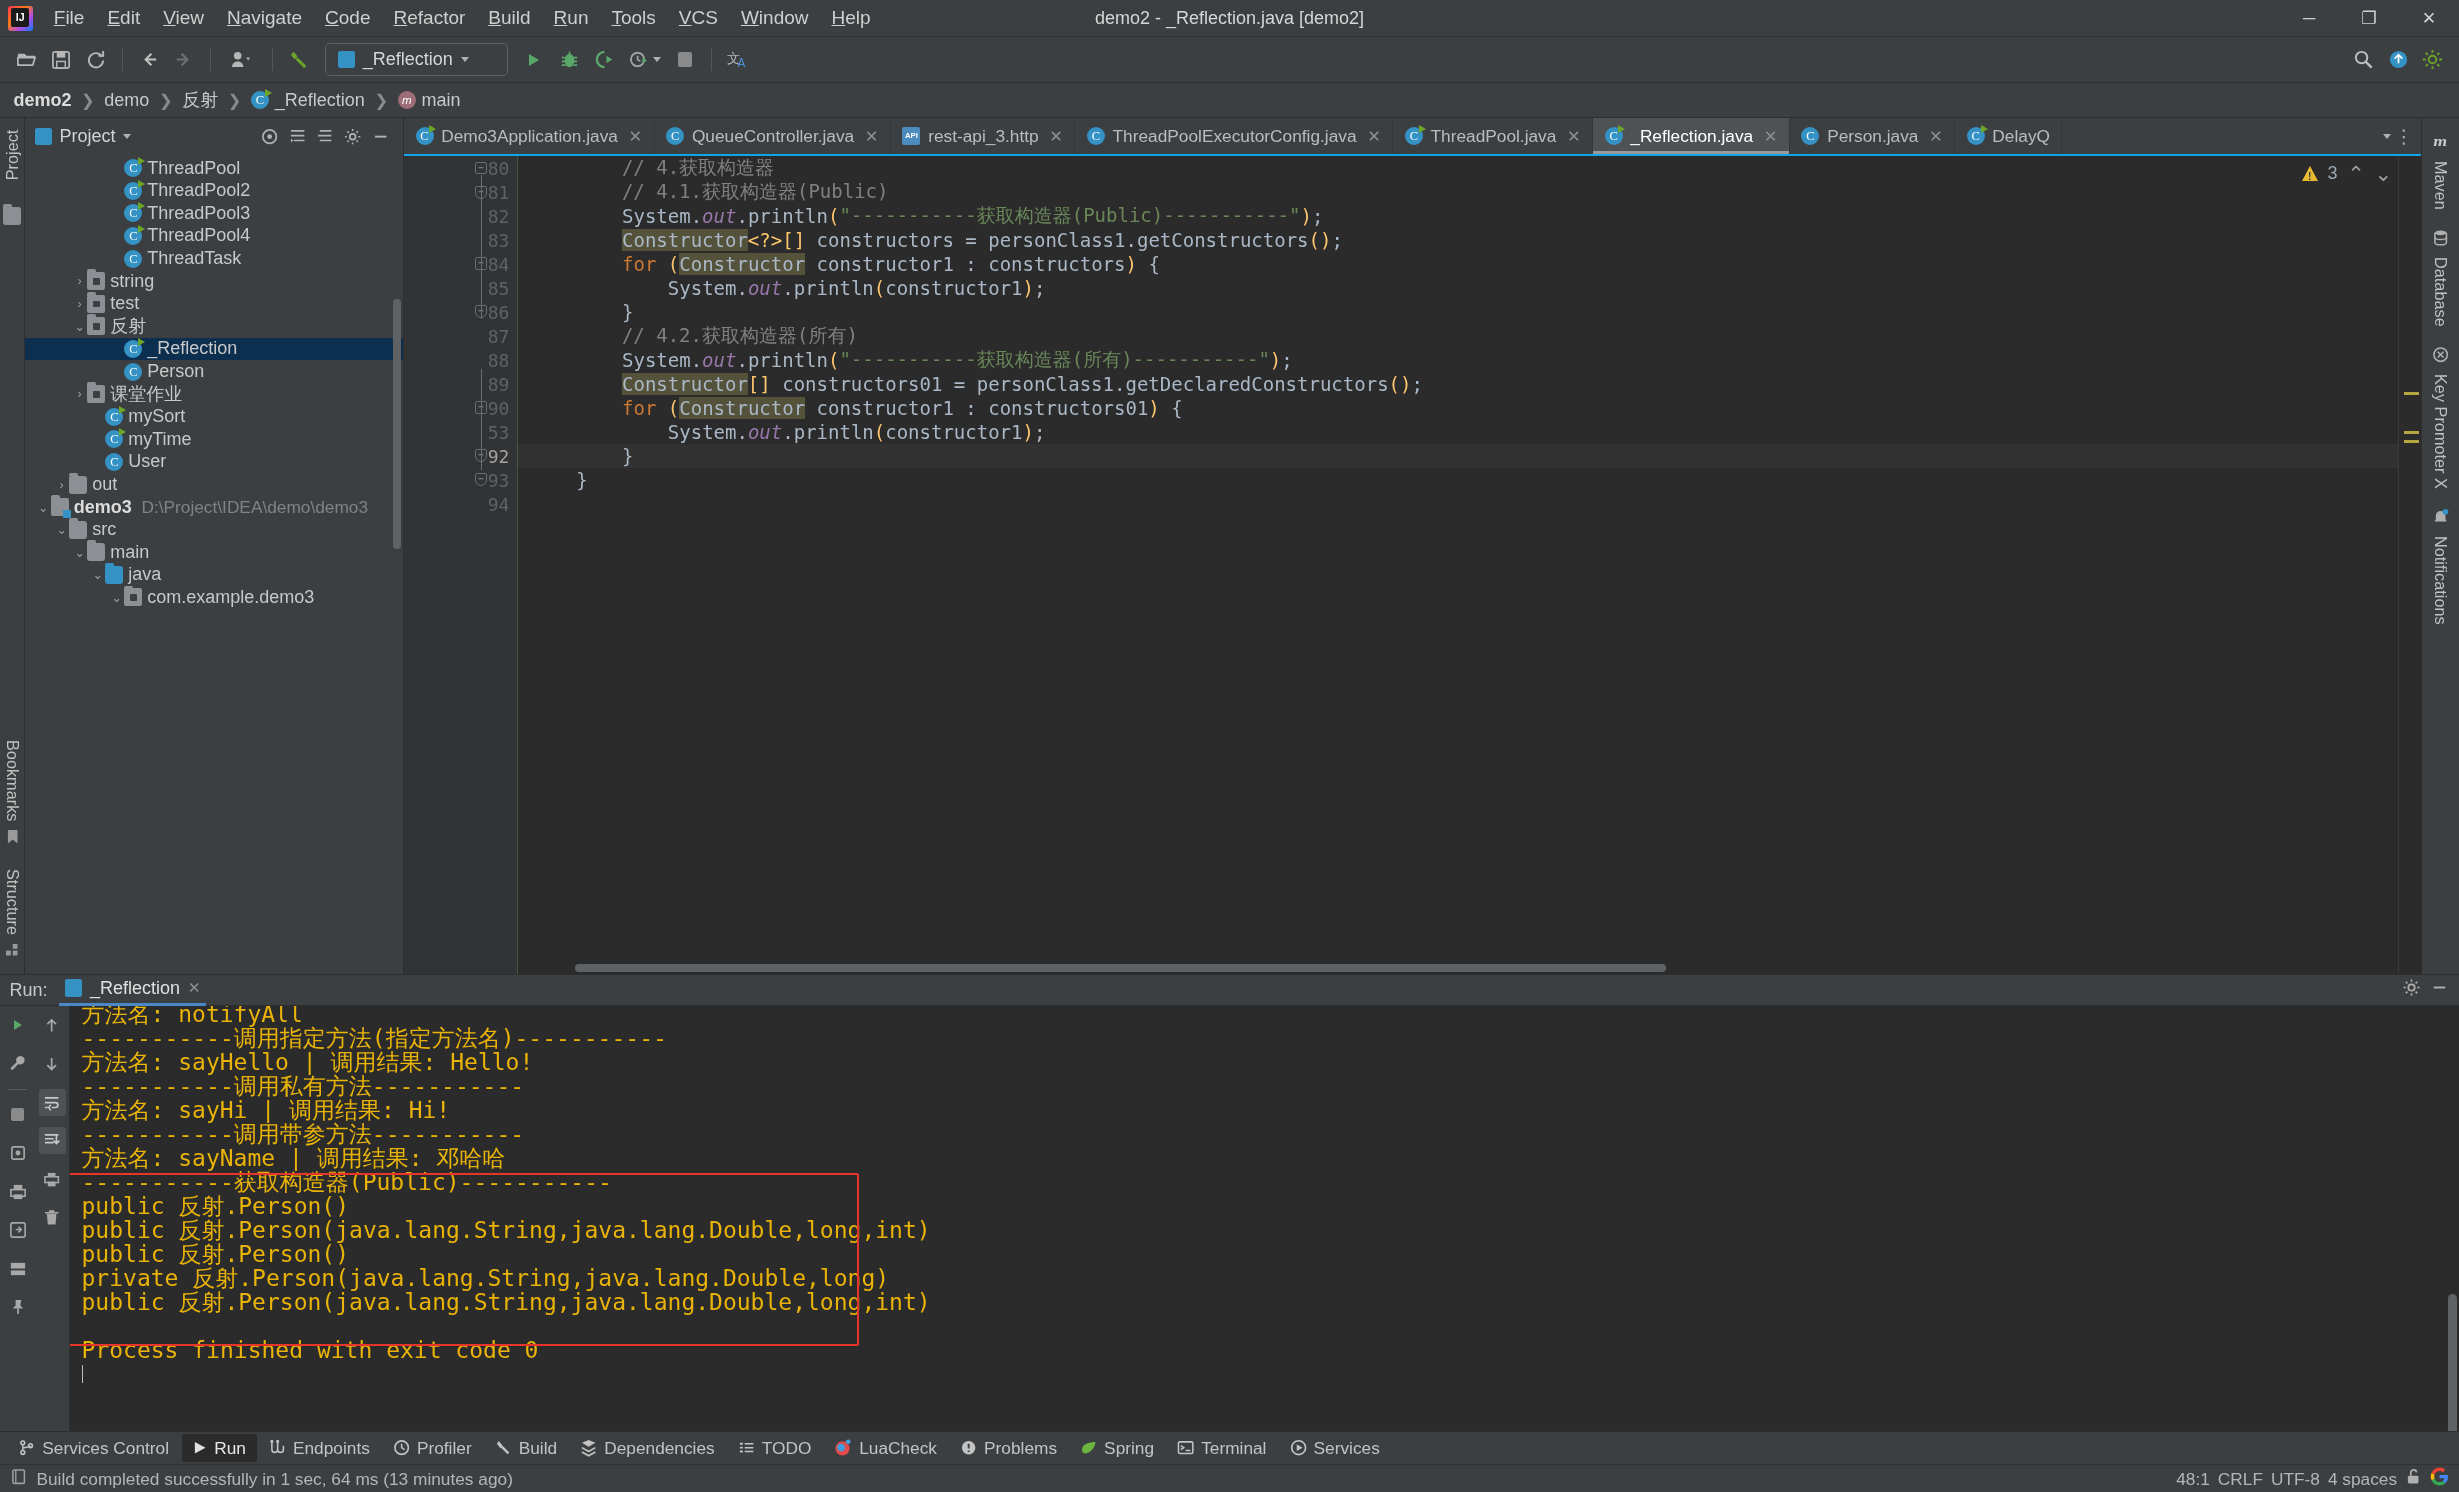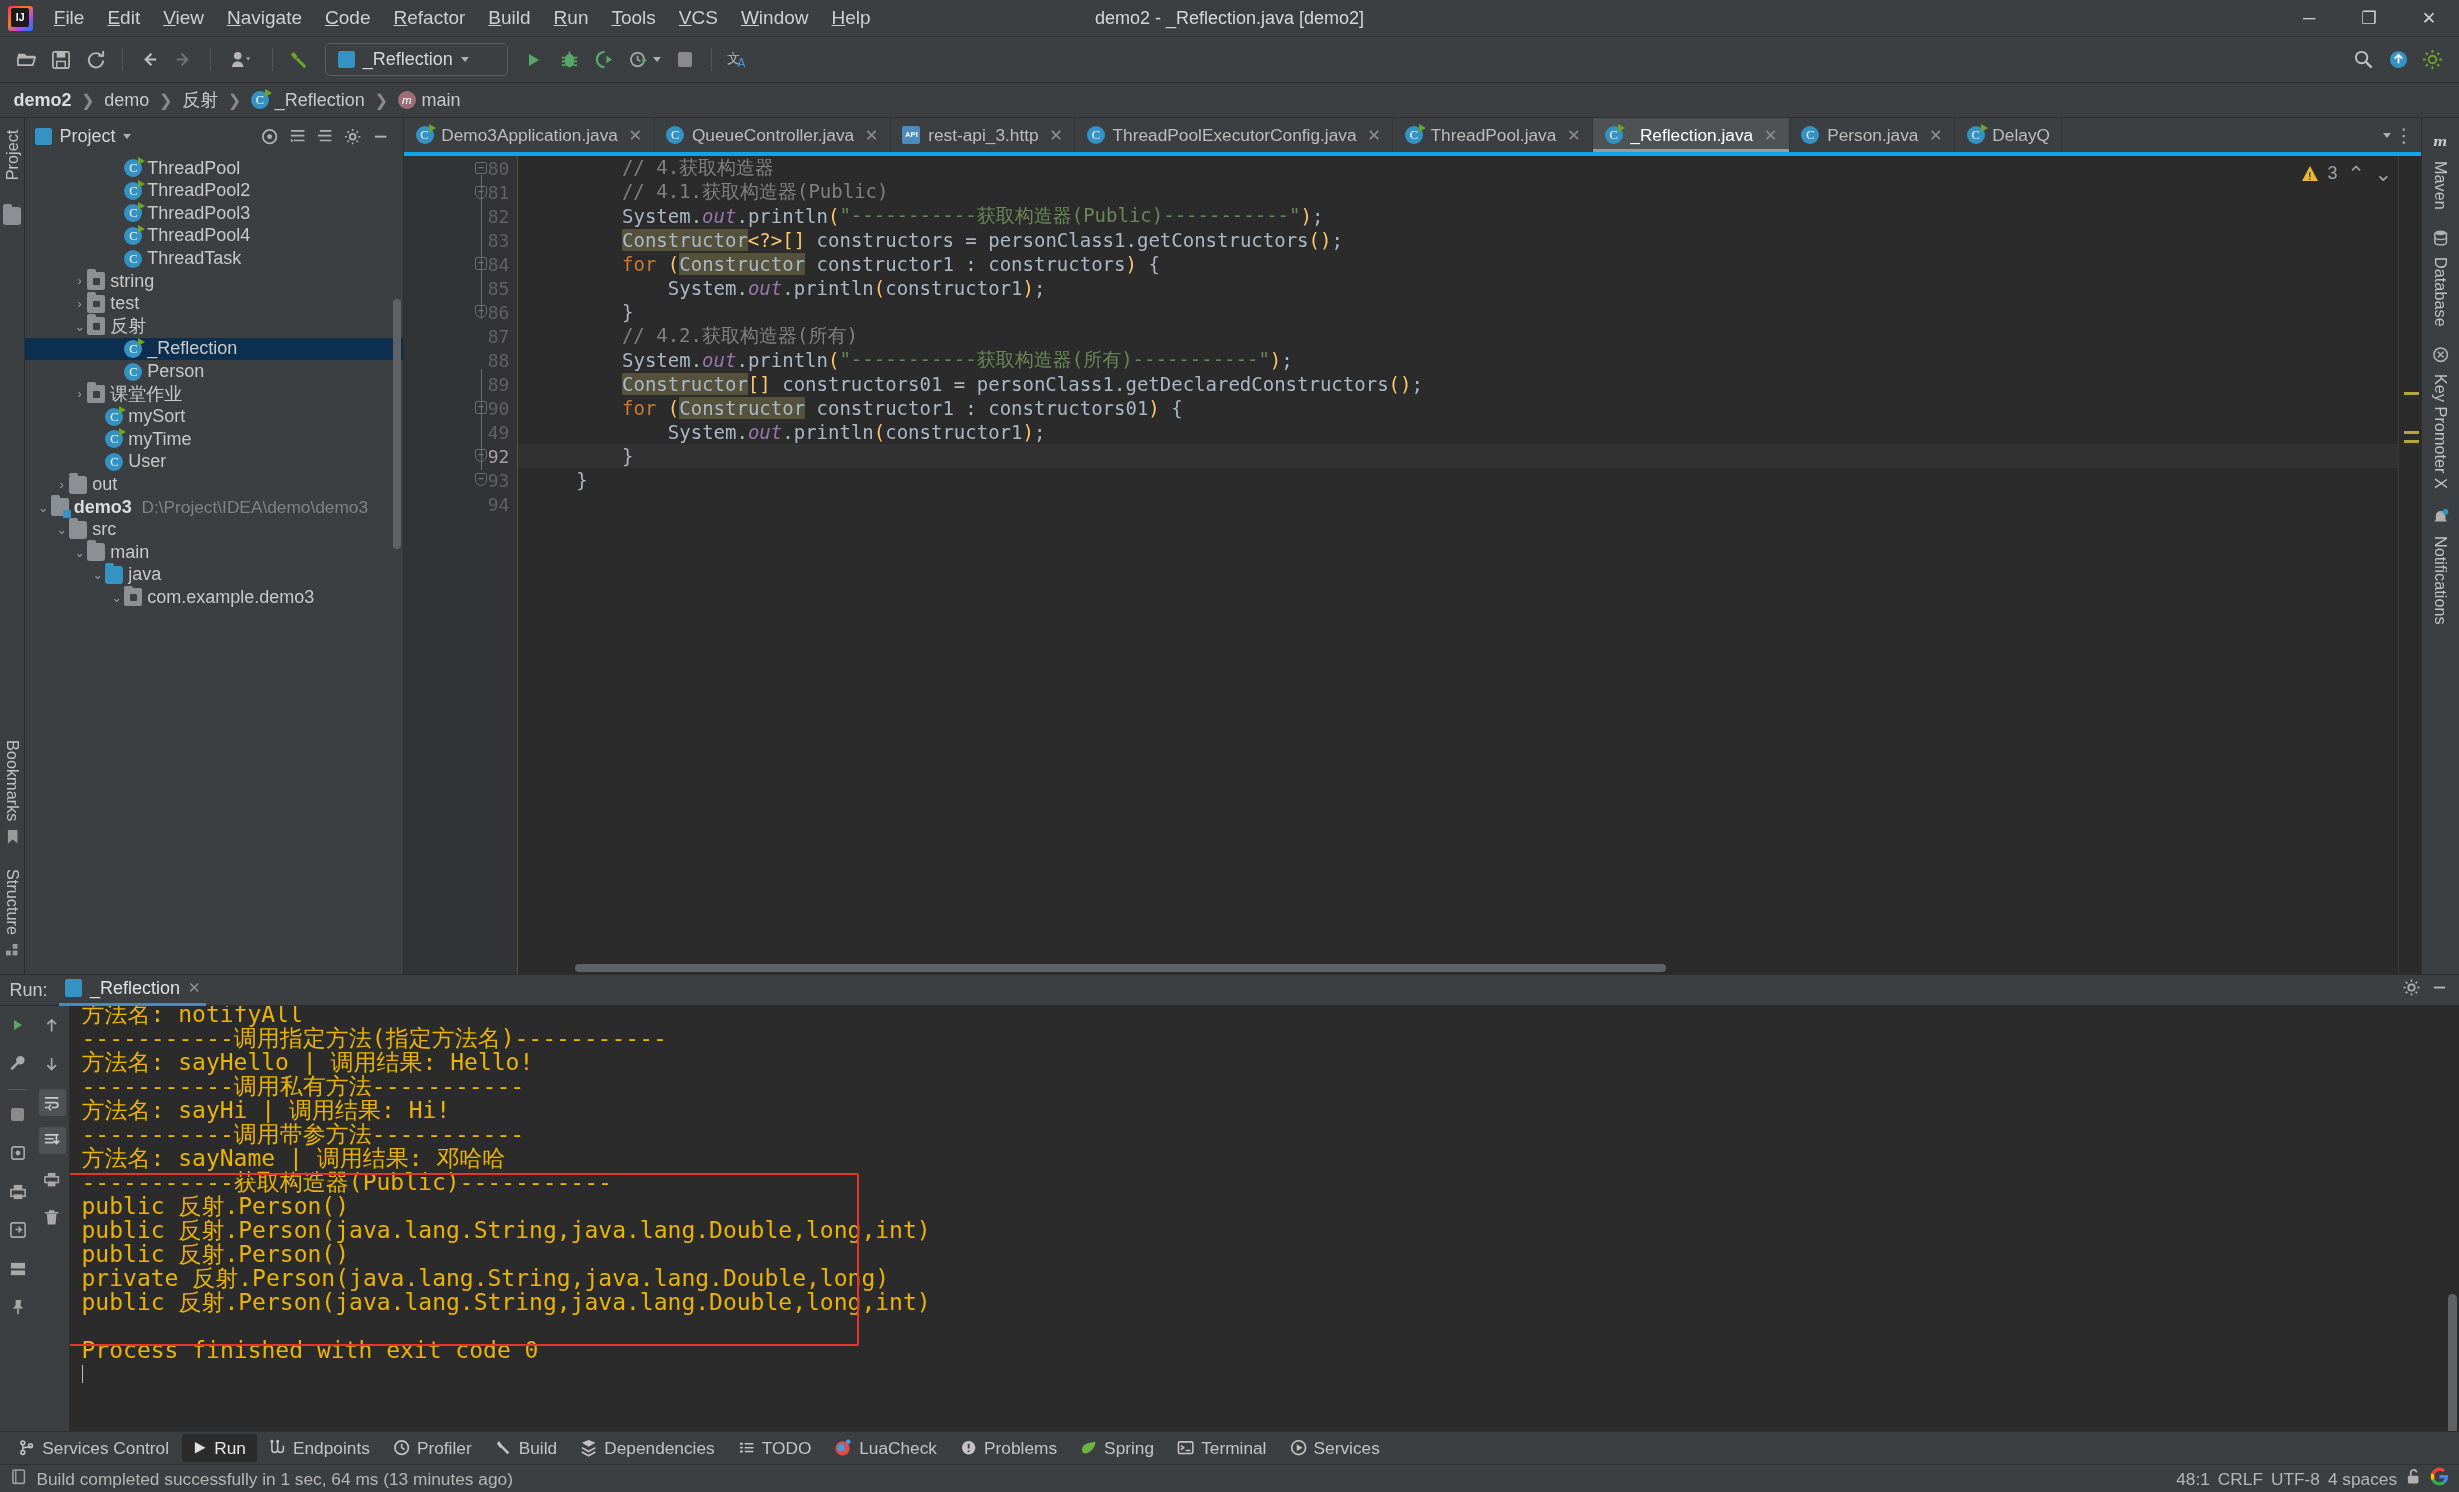--- a/index.html
+++ b/index.html
@@ -119,21 +119,21 @@
   .ico.pkg::after{content:"";position:absolute;left:5.8px;top:5.8px;width:6.7px;height:6.7px;background:#3c3f41;border-radius:1px;}
   .ico.module{background:#8c9094;border-radius:1.9px;}
   .ico.module::before{content:"";position:absolute;left:0;top:-2.9px;width:8.6px;height:3.8px;background:#8c9094;border-radius:1.9px 1.9px 0 0;}
   .ico.module::after{content:"";position:absolute;right:-1.9px;bottom:-1.9px;width:7.7px;height:7.7px;background:#3592c4;border-radius:1px;}
   .tree-scroll{position:absolute;right:1.9px;top:144px;width:7.7px;height:250px;background:#5e6264;border-radius:3.8px;}
 
   
   .editor-col{flex:1;display:flex;flex-direction:column;min-width:0;background:#2b2b2b;}
   .tabs{
     height:38px;background:#3c3f41;display:flex;align-items:stretch;flex:none;overflow:hidden;
-    border-bottom:4px solid #0ea5e9;
+    border-bottom:2px solid #0ea5e9;
   }
   .tab{
     display:flex;align-items:center;gap:7.7px;padding:0 11.5px;font-size:17.3px;color:#bcbcbc;
     white-space:nowrap;position:relative;border-right:1px solid #343637;
   }
   .tab.active{background:#4e5254;color:#ffffff;}
   .tab.active::after{content:"";position:absolute;left:0;right:0;bottom:0;height:2.9px;background:#9a9a9a;}
   .tab .x{color:#8e8e8e;font-size:16.3px;margin-left:2.9px;}
   .tab-ico{width:18px;height:18px;flex:none;position:relative;}
   .tab-ico.cls{border-radius:50%;background:#3592c4;color:#fff;font-size:12.5px;line-height:18px;text-align:center;font-family:"Liberation Serif",serif;}
@@ -625,21 +625,21 @@
             <div class="gline">81</div>
             <div class="gline">82</div>
             <div class="gline">83</div>
             <div class="gline">84</div>
             <div class="gline">85</div>
             <div class="gline">86</div>
             <div class="gline">87</div>
             <div class="gline">88</div>
             <div class="gline">89</div>
             <div class="gline">90</div>
-            <div class="gline">49</div>
+            <div class="gline">53</div>
             <div class="gline" style="color: rgb(164, 163, 163);">92</div>
             <div class="gline">93</div>
             <div class="gline">94</div>
             <div style="position: absolute; left: 69px; top: 0px; width: 19px; height: 100%;">
               <div class="fold" style="top: 5.8px; left: 1.9px;">−</div>
               <div class="fold" style="top: 30px; left: 1.9px; border-radius: 1.9px 1.9px 50% 50%;">−</div>
               <div class="fold" style="top: 101px; left: 1.9px;">−</div>
               <div class="fold" style="top: 149px; left: 1.9px; border-radius: 1.9px 1.9px 50% 50%;">−</div>
               <div class="fold" style="top: 245px; left: 1.9px;">−</div>
               <div class="fold" style="top: 293px; left: 1.9px; border-radius: 1.9px 1.9px 50% 50%;">−</div>

